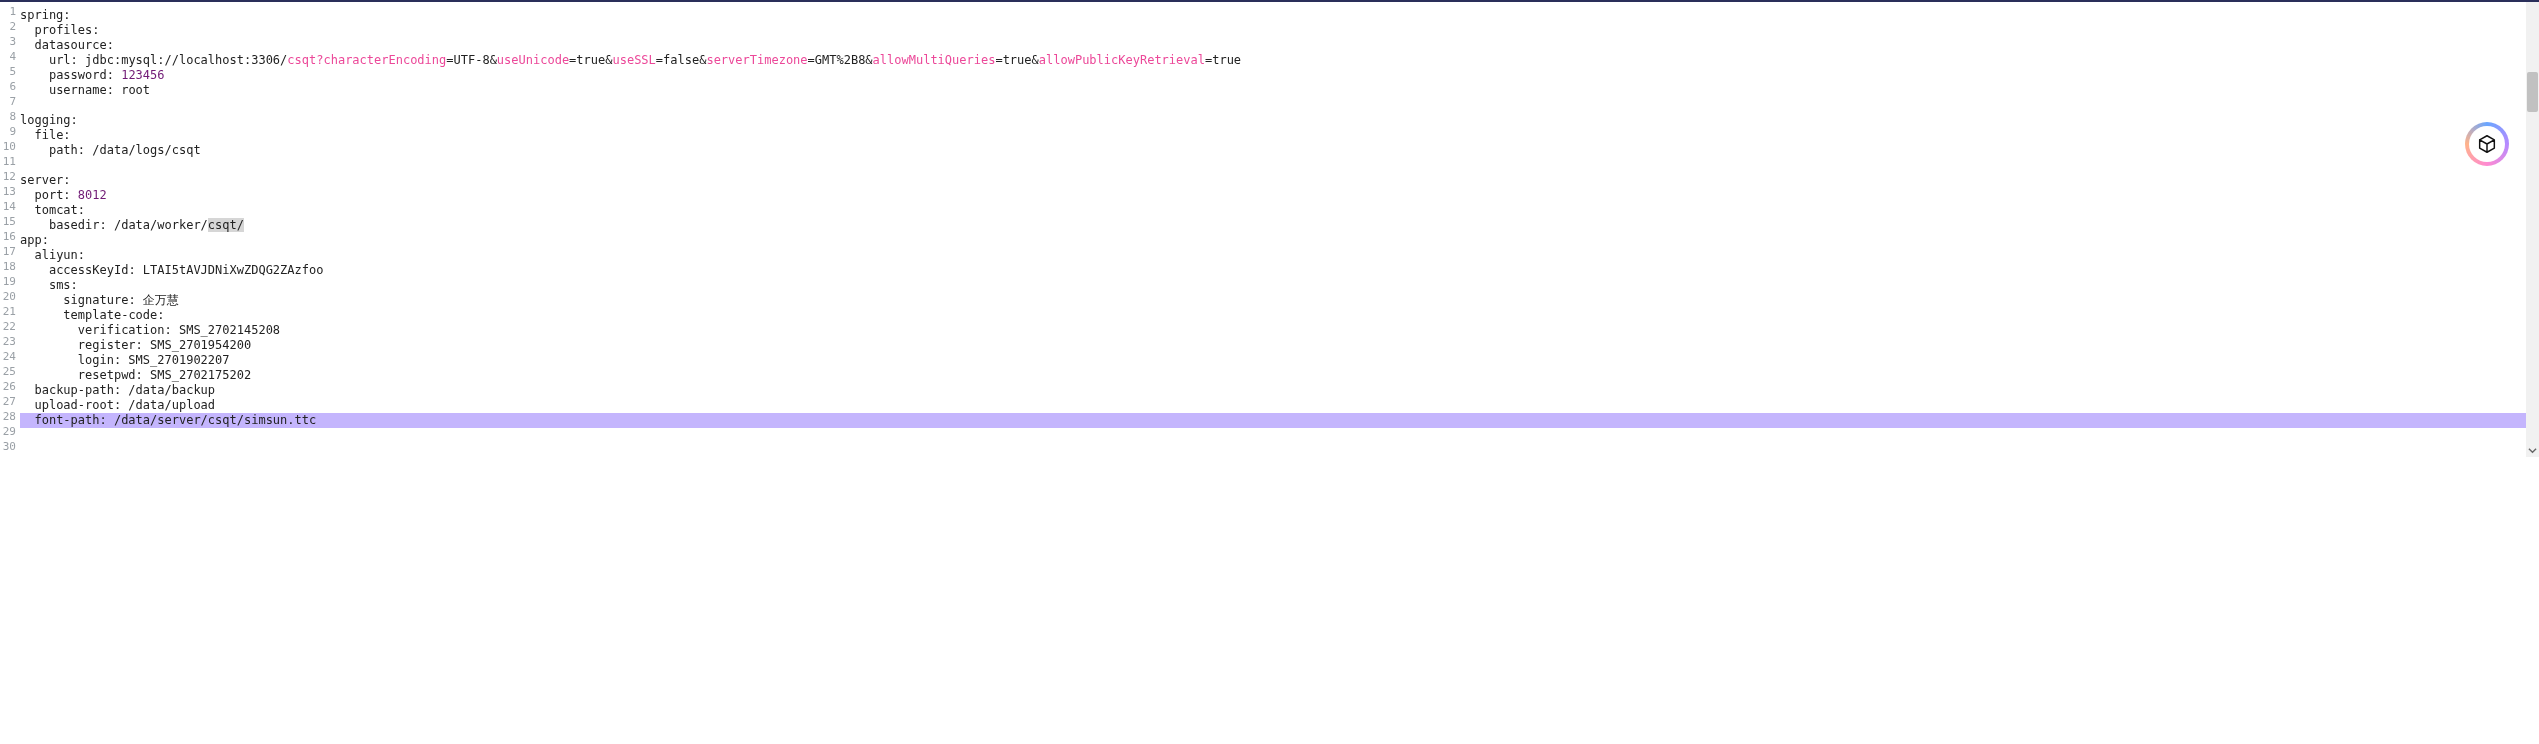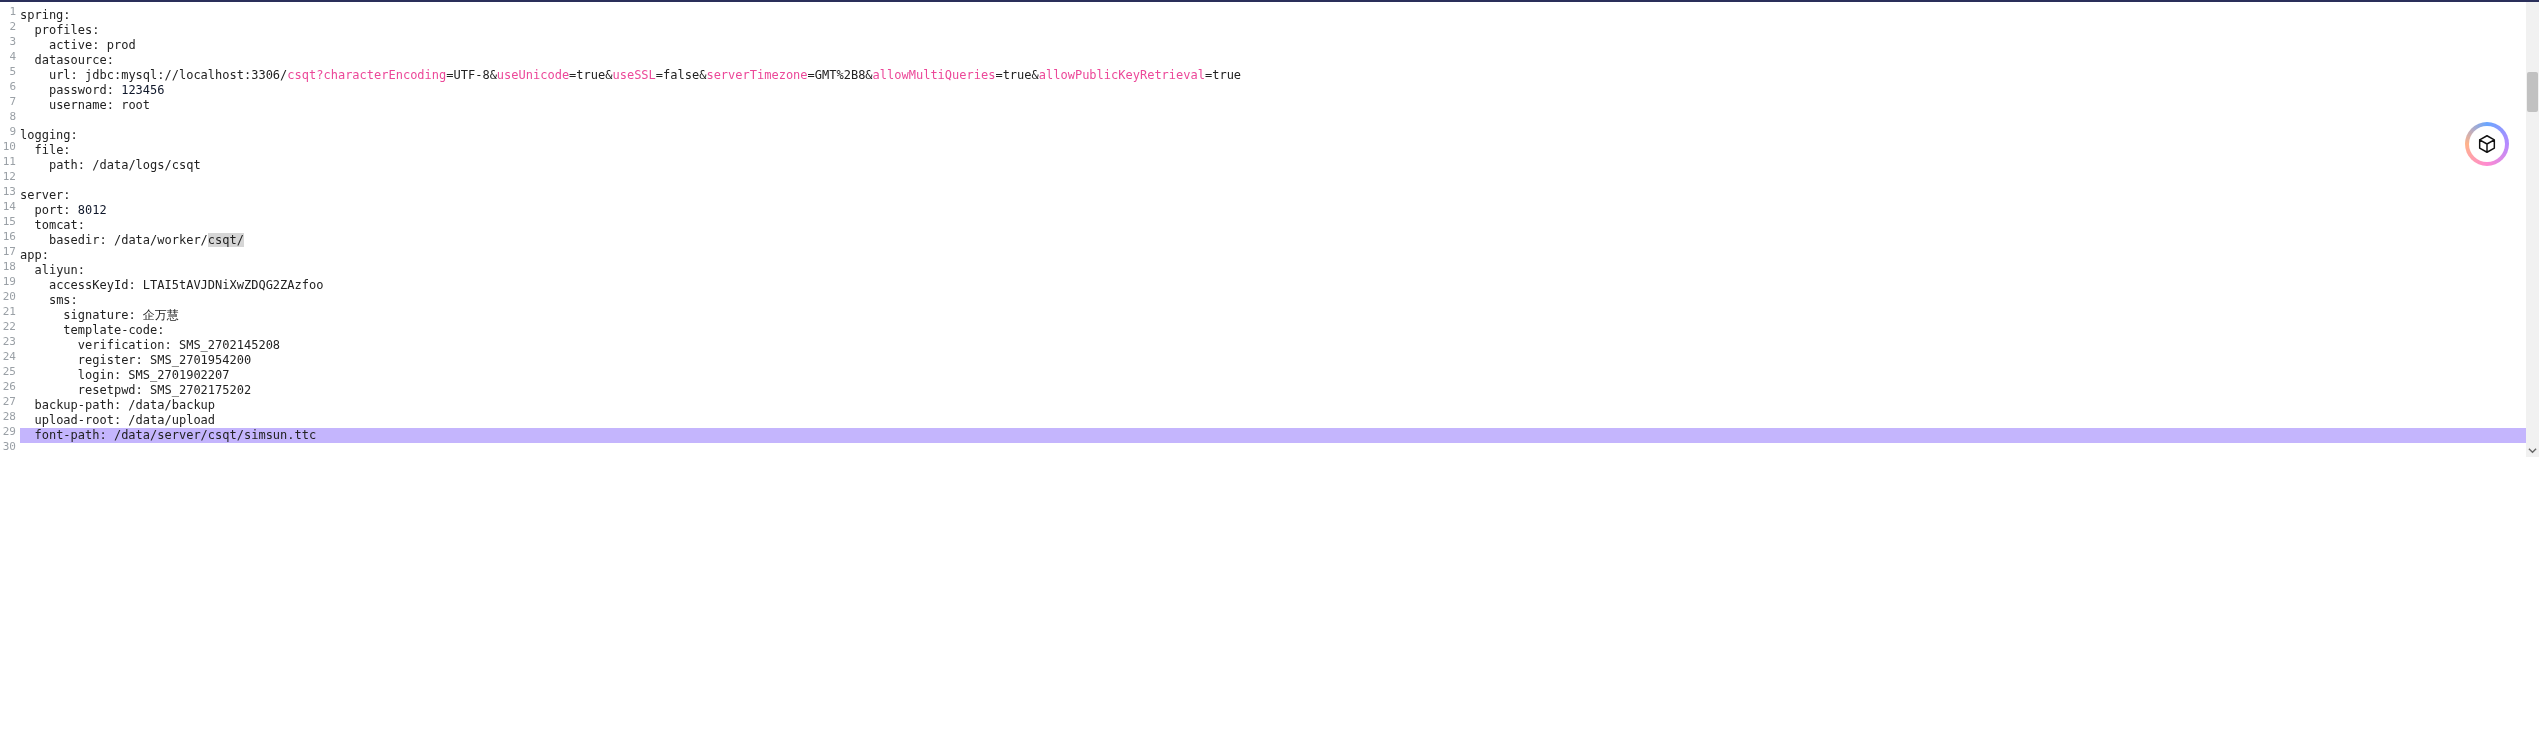--- a/index.html
+++ b/index.html
@@ -5,21 +5,21 @@
   * { margin: 0; padding: 0; box-sizing: border-box; }
   html, body { width: 100%; height: 100%; background: #ffffff; font-family: "Menlo", "Consolas", "DejaVu Sans Mono", monospace; font-size: 12px; }
   .editor-wrap { position: relative; height: 457px; border-top: 2px solid #2a2f5a; }
   .code-area { display: flex; height: 100%; }
   .gutter { width: 18px; text-align: right; color: #9aa0a6; user-select: none; padding-top: 2px; background:#ffffff; }
   .gutter div { height: 15px; line-height: 15px; font-size: 11px; padding-right: 2px; }
   .code { flex: 1; padding-top: 6px; padding-left: 2px; overflow: hidden; position: relative; }
   .line { height: 15px; line-height: 15px; white-space: pre; color: #222; }
   .line.current { background: #c4b5fd; }
   .tok-orange { color: #ec4899; }
-  .tok-num { color: #0f172a; }
+  .tok-num { color: #701a75; }
   .highlight { background: #d6d6d6; margin-top: 33px; }
   .scrollbar { position: absolute; top: 0; right: 0; width: 13px; height: 100%; background: #f1f1f1; }
   .scrollbar .track { position: absolute; top: 0; left: 0; right: 0; bottom: 15px; }
   .scrollbar .thumb { position: absolute; top: 70px; left: 1px; right: 1px; height: 40px; background: #c1c1c1; border-radius: 2px; }
   .scrollbar .down-btn { position: absolute; bottom: 0; left: 0; right: 0; height: 13px; display:flex; align-items:center; justify-content:center; color:#666; }
   .scrollbar .down-btn svg { width: 9px; height: 9px; }
   .logo { position: absolute; top: 120px; right: 30px; width: 44px; height: 44px; border-radius: 50%; background: conic-gradient(from 0deg, #6aa6ff, #b58aff, #ff8ad1, #ffb38a, #6aa6ff); display:flex; align-items:center; justify-content:center; }
   .logo .inner { width: 36px; height: 36px; border-radius: 50%; background: #fff; display:flex; align-items:center; justify-content:center; }
   .logo .inner svg { width: 22px; height: 22px; }
 </style>
@@ -56,21 +56,20 @@
         <div>25</div>
         <div>26</div>
         <div>27</div>
         <div>28</div>
         <div>29</div>
         <div>30</div>
       </div>
     <div class="code" id="code">
         <div class="line"><span>spring:</span></div>
         <div class="line">  <span>profiles:</span></div>
-        <div class="line">    <span>active: prod</span></div>
         <div class="line">  <span>datasource:</span></div>
         <div class="line">    <span>url: jdbc:mysql://localhost:3306/</span><span class="tok-orange">csqt?characterEncoding</span><span>=UTF-8&amp;</span><span class="tok-orange">useUnicode</span><span>=true&amp;</span><span class="tok-orange">useSSL</span><span>=false&amp;</span><span class="tok-orange">serverTimezone</span><span>=GMT%2B8&amp;</span><span class="tok-orange">allowMultiQueries</span><span>=true&amp;</span><span class="tok-orange">allowPublicKeyRetrieval</span><span>=true</span></div>
         <div class="line">    <span>password: </span><span class="tok-num">123456</span></div>
         <div class="line">    <span>username: root</span></div>
         <div class="line"><span></span></div>
         <div class="line"><span>logging:</span></div>
         <div class="line">  <span>file:</span></div>
         <div class="line">    <span>path: /data/logs/csqt</span></div>
         <div class="line"><span></span></div>
         <div class="line"><span>server:</span></div>

